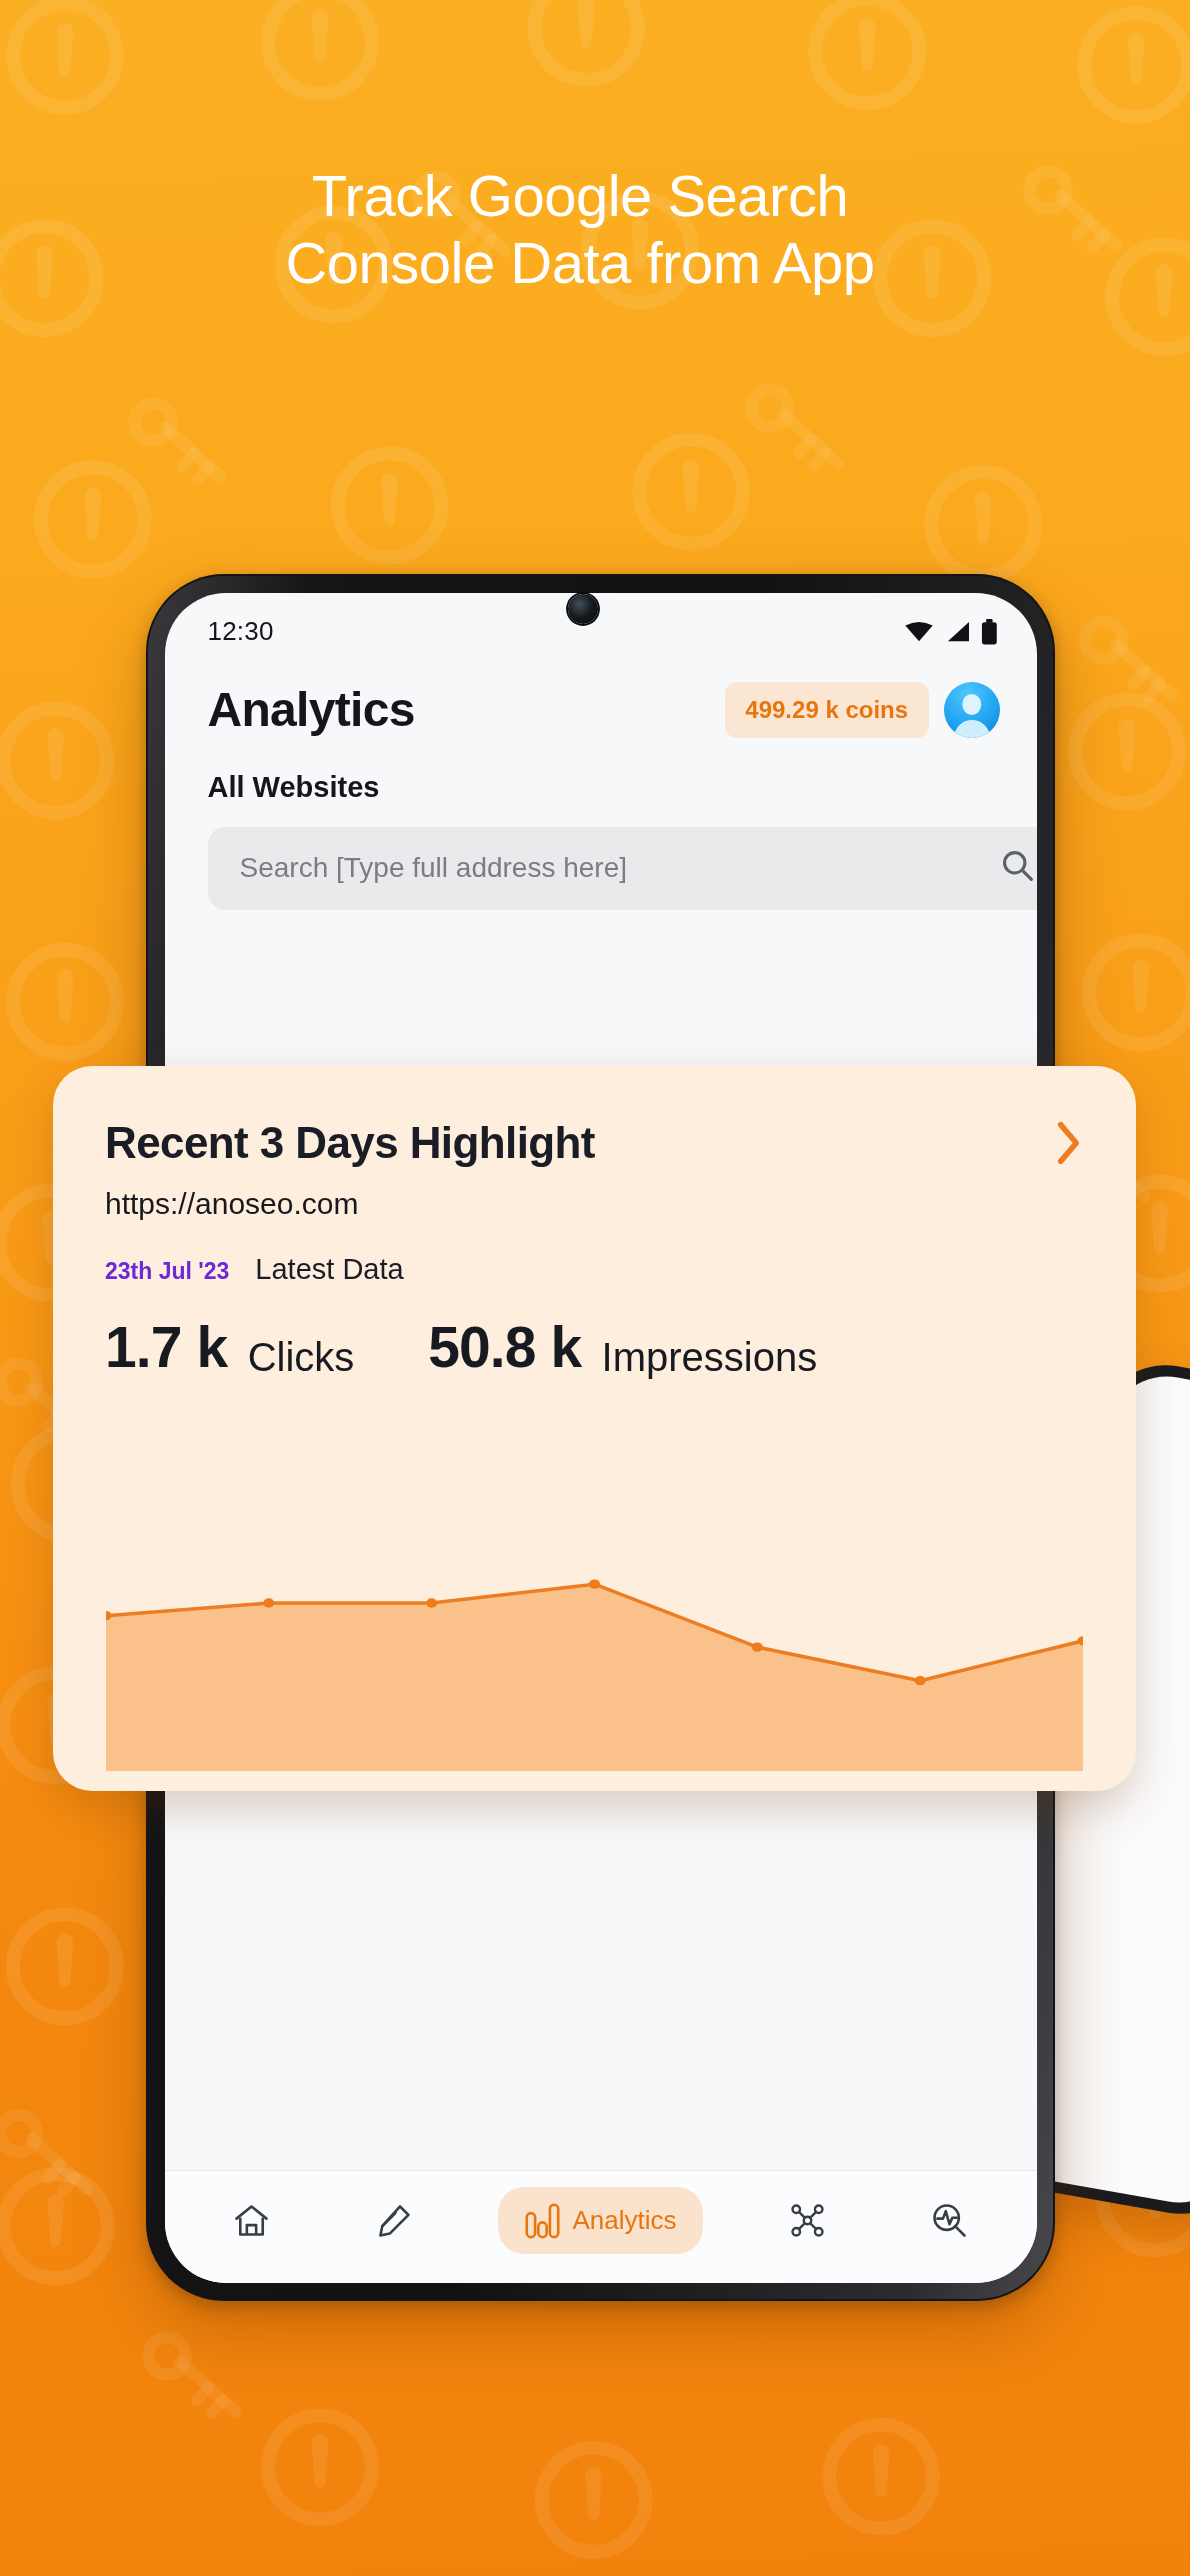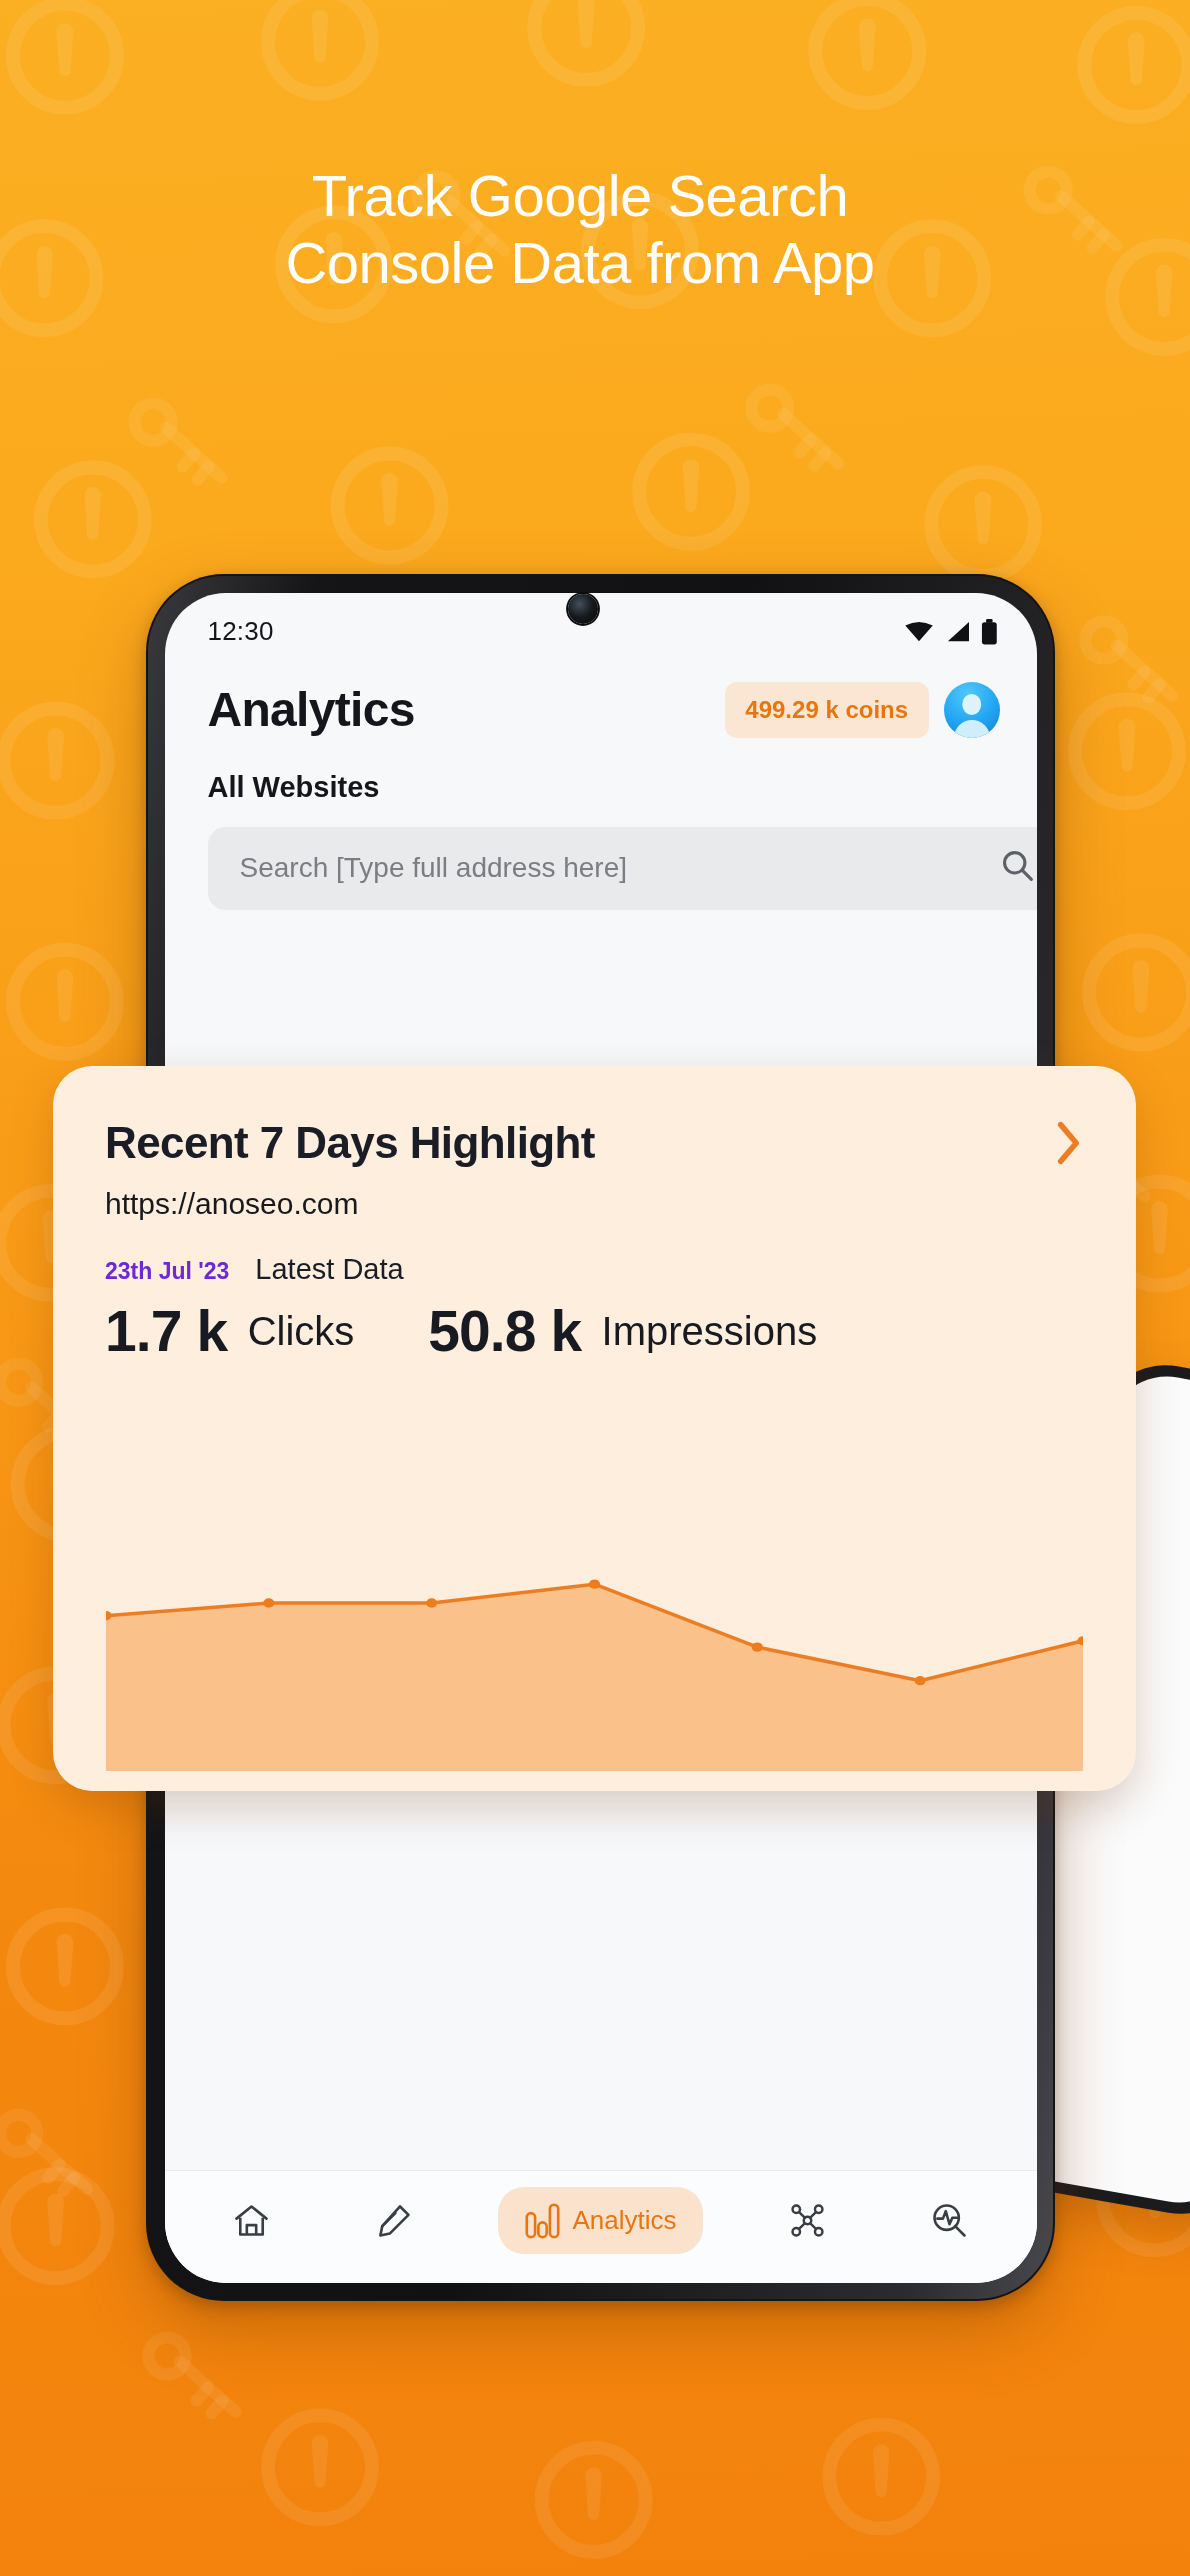--- a/index.html
+++ b/index.html
@@ -184,21 +184,21 @@
     padding: 52px 52px 0 52px;
     overflow: hidden;
   }
   .hc-title-row { display: flex; align-items: flex-start; }
   .hc-title { font-size: 44px; font-weight: 700; color: #1b1d26; letter-spacing: -0.6px; }
   .hc-chev { margin-left: auto; margin-top: 1.9px; }
   .hc-url { font-size: 30px; color: #17191f; margin-top: 18.5px; }
   .hc-date-row { margin-top: 32px; display: flex; gap: 26px; align-items: baseline; }
   .hc-date { font-size: 23px; color: #6d28d9; font-weight: 700; }
   .hc-latest { font-size: 29px; color: #1b1d26; }
-  .hc-stats { margin-top: 12px; display: flex; align-items: center; gap: 20.4px; }
+  .hc-stats { margin-top: 28px; display: flex; align-items: flex-end; gap: 20.4px; }
   .hc-num { font-size: 57px; font-weight: 700; color: #181a22; letter-spacing: -0.9px; }
   .hc-lab { font-size: 40px; color: #181a22; }
   .hc-gap { width: 33px; }
   .hc-chart { position: absolute; left: 53px; right: 53px; top: 482px; height: 223px; }
   .hc-chart svg { display: block; width: 100%; height: 100%; }
 </style>
 </head>
 <body>
 
 <div id="promo">
@@ -361,21 +361,21 @@
           </svg>
         </div>
       </div>
 
     </div>
     <div id="punchhole"></div>
   </div>
 
   <div id="highlight-card">
     <div class="hc-title-row">
-      <div class="hc-title">Recent 7 Days Highlight</div>
+      <div class="hc-title">Recent 3 Days Highlight</div>
       <span class="hc-chev">
         <svg width="32" height="46" viewBox="0 0 34 50">
           <path d="M9 5 L26 25 L9 45" fill="none" stroke="#ED7D22" stroke-width="6" stroke-linecap="round" stroke-linejoin="round"></path>
         </svg>
       </span>
     </div>
     <div class="hc-url">https://anoseo.com</div>
     <div class="hc-date-row">
       <span class="hc-date">23th Jul '23</span>
       <span class="hc-latest">Latest Data</span>

